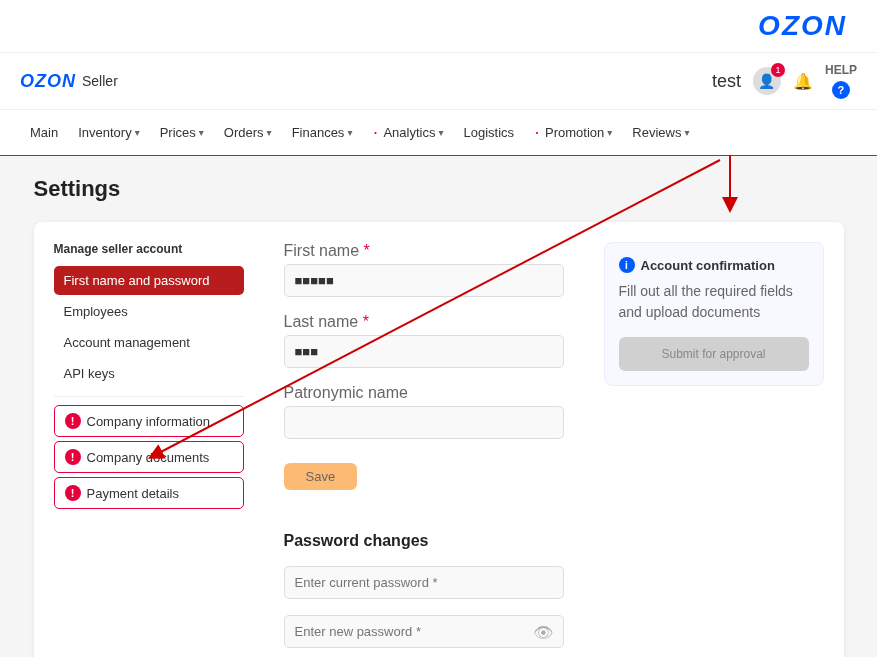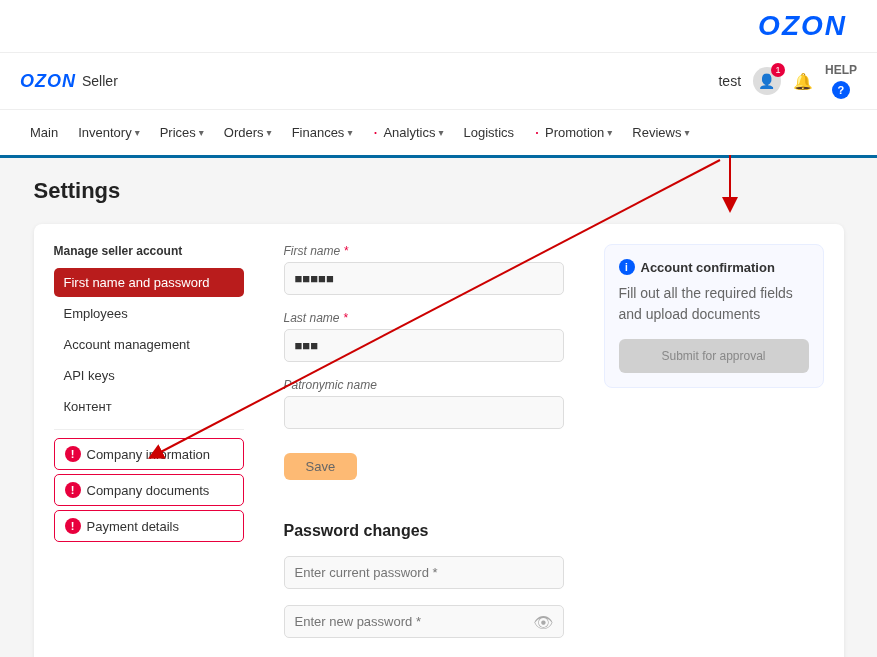--- a/index.html
+++ b/index.html
@@ -45,21 +45,21 @@
       font-size: 14px;
       color: #333;
       font-weight: 500;
     }
     .header-right {
       display: flex;
       align-items: center;
       gap: 12px;
     }
     .user-name {
-      font-size: 14px;
+      font-size: 18px;
       color: #333;
     }
     .user-icon-wrap {
       position: relative;
       display: inline-flex;
       align-items: center;
     }
     .user-icon {
       width: 28px;
       height: 28px;
@@ -109,21 +109,21 @@
       align-items: center;
       justify-content: center;
       font-weight: bold;
     }
 
     .nav-bar {
       background: white;
       display: flex;
       align-items: center;
       padding: 0 20px;
-      border-bottom: 3px solid #0369a1;
+      border-bottom: 1px solid #0369a1;
     }
     .nav-item {
       padding: 12px 10px;
       font-size: 13px;
       color: #333;
       cursor: pointer;
       display: flex;
       align-items: center;
       gap: 3px;
       white-space: nowrap;
@@ -202,25 +202,24 @@
     }
 
     .main-form {
       flex: 1;
       padding: 0 20px;
     }
     .form-group {
       margin-bottom: 16px;
     }
     .form-label {
-      font-size: 12px;
+      font-size: 16px;
       color: #666;
       margin-bottom: 4px;
       display: block;
-      font-style: italic;
     }
     .form-label .required {
       color: #e8003d;
     }
     .form-input {
       width: 100%;
       padding: 8px 10px;
       border: 1px solid #ddd;
       border-radius: 5px;
       font-size: 13px;
@@ -364,23 +363,20 @@
       </div>
       <div class="sidebar-item">
         <span>Employees</span>
       </div>
       <div class="sidebar-item">
         <span>Account management</span>
       </div>
       <div class="sidebar-item">
         <span>API keys</span>
       </div>
-      <div class="sidebar-item">
-        <span>Контент</span>
-      </div>
 
       <div class="sidebar-divider"></div>
 
       <div class="sidebar-item" style="border: 1.5px solid #e8003d; border-radius: 5px;">
         <div class="error-icon">!</div>
         <span>Company information</span>
       </div>
       <div class="sidebar-item" style="border: 1.5px solid #e8003d; border-radius: 5px; margin-top: 4px;">
         <div class="error-icon">!</div>
         <span>Company documents</span>

